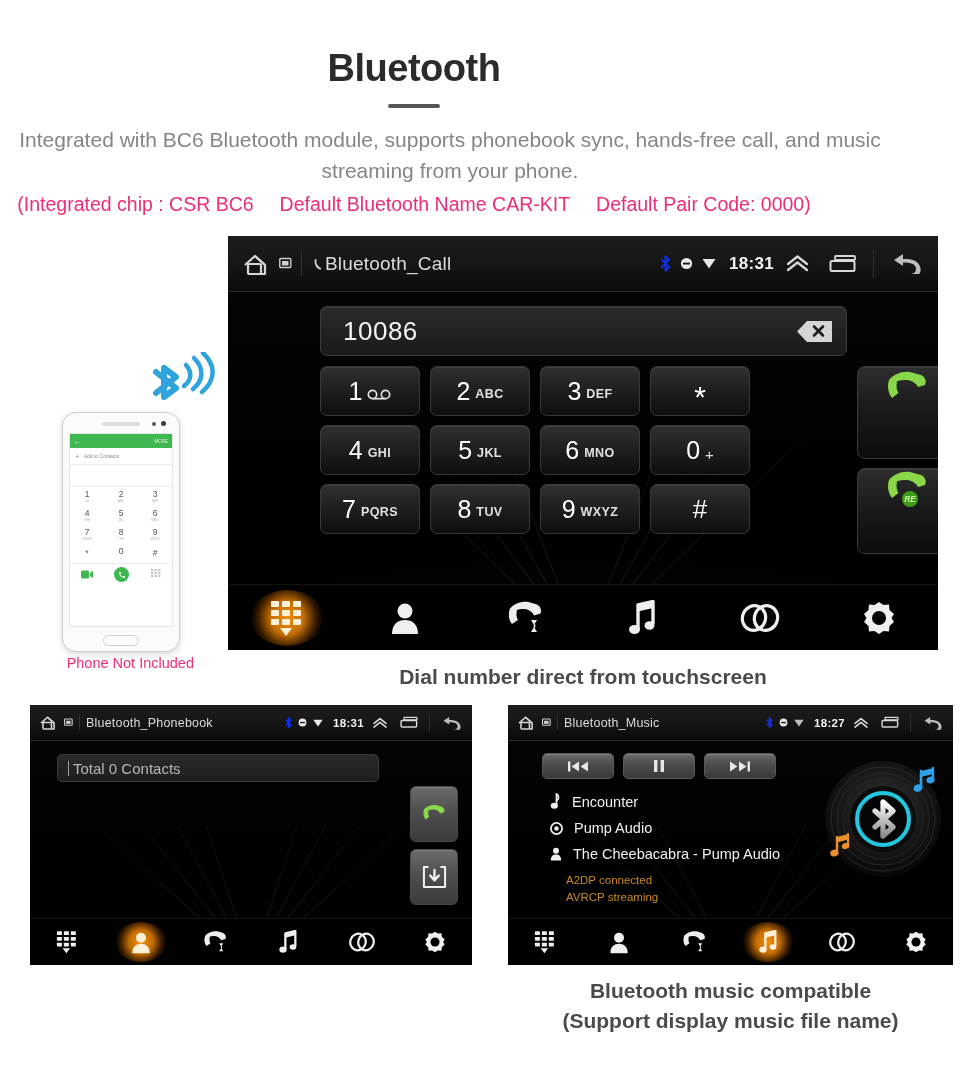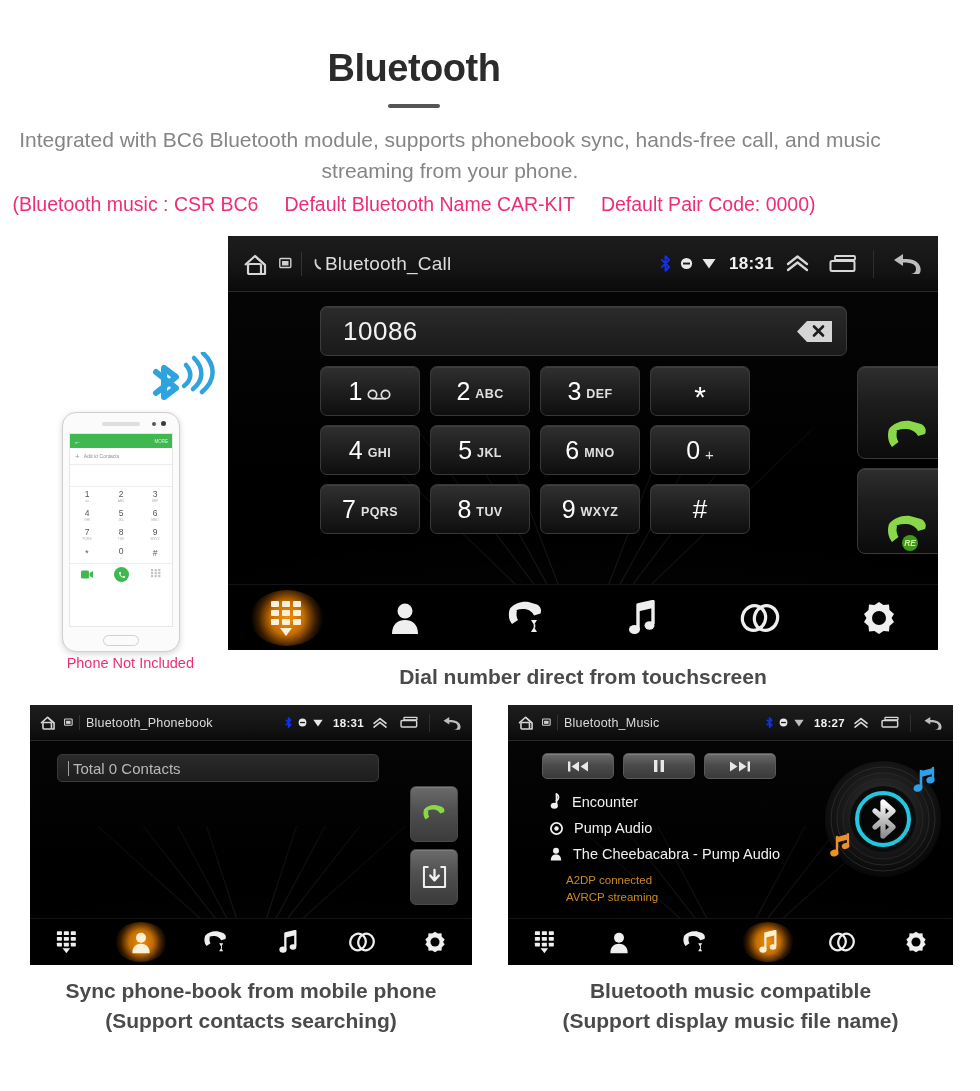--- a/index.html
+++ b/index.html
@@ -96,21 +96,21 @@
   }
   .key .big { color:#fff; font-size:25px; font-weight:400; line-height:1; }
   .key .sub { color:#e0e0e0; font-size:12.5px; font-weight:bold; letter-spacing:0.4px; line-height:1; position:relative; top:3px; }
   .key .plus { color:#e0e0e0; font-size:15px; position:relative; top:4px; }
   .key .star { color:#fff; font-size:30px; line-height:0.6; position:relative; top:6px; }
   .key .hash { color:#fff; font-size:26px; line-height:1; }
   .call-col { position:absolute; left:629px; top:74px; width:100px; }
   .callbtn {
     width:100px; border-radius:8px; border:1px solid #3a3a3a;
     background: linear-gradient(to bottom,#2e2e2e 0%, #1c1c1c 40%, #0b0b0b 100%);
-    display:flex; align-items:flex-end; justify-content:center;
+    display:flex; align-items:flex-start; justify-content:center;
     box-shadow: inset 0 1px 0 rgba(255,255,255,0.08);
     font-style: italic;
   }
   #call-btn { height:93px; margin-bottom:9px; }
   #redial-btn { height:86px; }
 
   
   .phone-wrap { position:absolute; left:52px; top:352px; width:168px; height:320px; }
   .phone-body {
     position:absolute; left:10px; top:60px; width:118px; height:240px;
@@ -199,21 +199,21 @@
 </style>
 </head>
 <body>
 
 <div class="page">
 
   <h1 class="hdr-title">Bluetooth</h1>
   <div class="hdr-rule"></div>
   <p class="hdr-sub">Integrated with BC6 Bluetooth module, supports phonebook sync, hands-free call, and music streaming from your phone.</p>
   <div class="hdr-pink">
-    <span>(Bluetooth music : CSR BC6</span>
+    <span>(Integrated chip : CSR BC6</span>
     <span>Default Bluetooth Name CAR-KIT</span>
     <span>Default Pair Code: 0000)</span>
   </div>
 
   <div class="phone-wrap">
     <svg class="bt-signal" viewBox="0 0 84 62">
       <path d="M20 41 L40 25 L28 16 L28 45 L40 36 L20 20" fill="none" stroke="#2ea3dd" stroke-width="6" stroke-linecap="round" stroke-linejoin="round"></path>
       <path d="M48 34 C56 28 56 20 50 13" fill="none" stroke="#2ea3dd" stroke-width="4.5" stroke-linecap="round"></path>
       <path d="M57 37 C68 28 68 16 58 6" fill="none" stroke="#2ea3dd" stroke-width="4.5" stroke-linecap="round"></path>
       <path d="M66 40 C80 28 80 13 67 1" fill="none" stroke="#2ea3dd" stroke-width="4.5" stroke-linecap="round"></path>
@@ -635,24 +635,20 @@
       </div>
       <div class="navitem">
         <svg width="22" height="22" viewBox="0 0 34 34">
           <path d="M17 1 L21.5 4 L27 3.5 L27.5 9 L32 13 L29.5 17 L32 21 L27.5 25 L27 30.5 L21.5 30 L17 33 L12.5 30 L7 30.5 L6.5 25 L2 21 L4.5 17 L2 13 L6.5 9 L7 3.5 L12.5 4 Z" fill="#efefef"></path>
           <circle cx="17" cy="17" r="7" fill="#000"></circle>
         </svg>
       </div>
     </div>
   </div>
 
-  <div class="cap" id="cap-left">
-    <div>Sync phone-book from mobile phone</div>
-    <div>(Support contacts searching)</div>
-  </div>
 
   <div class="hu" id="mu-screen">
     <div class="hu-topbar">
       <span class="home-ico">
         <svg width="21" height="17" viewBox="0 0 32 26">
           <path d="M3 14 L13 5 L23 14" fill="none" stroke="#d6d6d6" stroke-width="2.4" stroke-linejoin="round"></path>
           <rect x="6" y="13" width="13" height="10" rx="1.5" fill="none" stroke="#d6d6d6" stroke-width="2.4"></rect>
           <path d="M13 5 L23 14 L23 23 L19 23" fill="none" stroke="#d6d6d6" stroke-width="2.4" stroke-linejoin="round"></path>
         </svg>
       </span>

